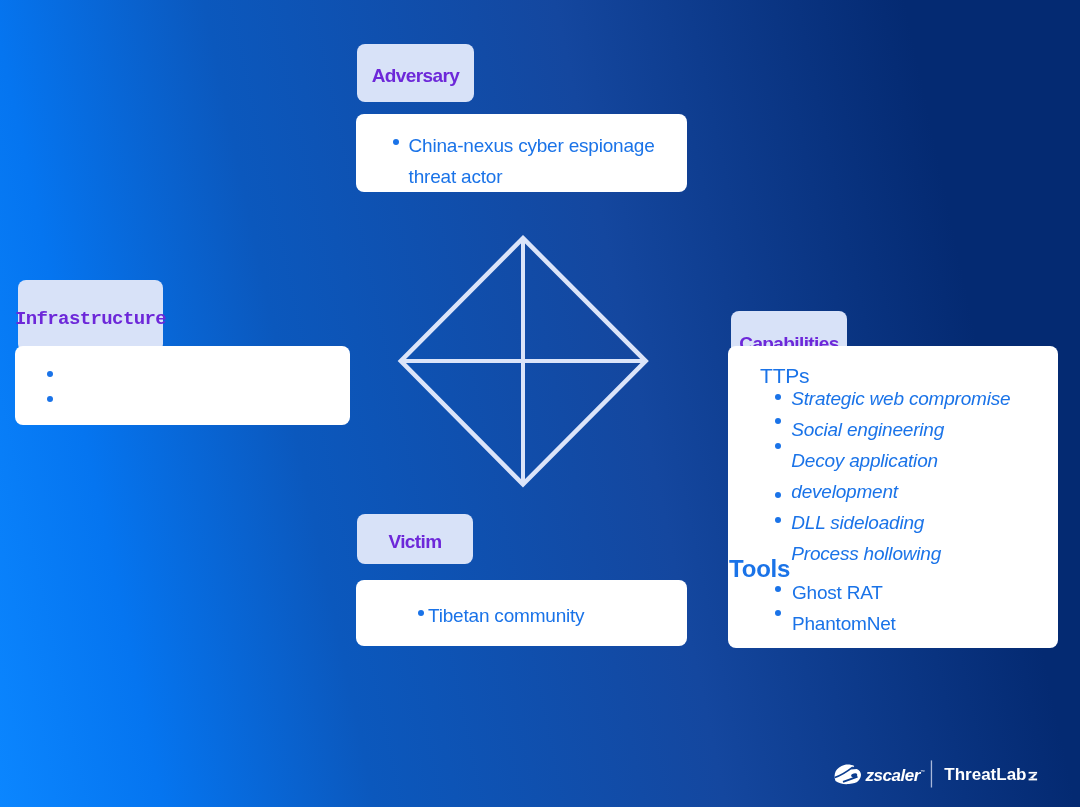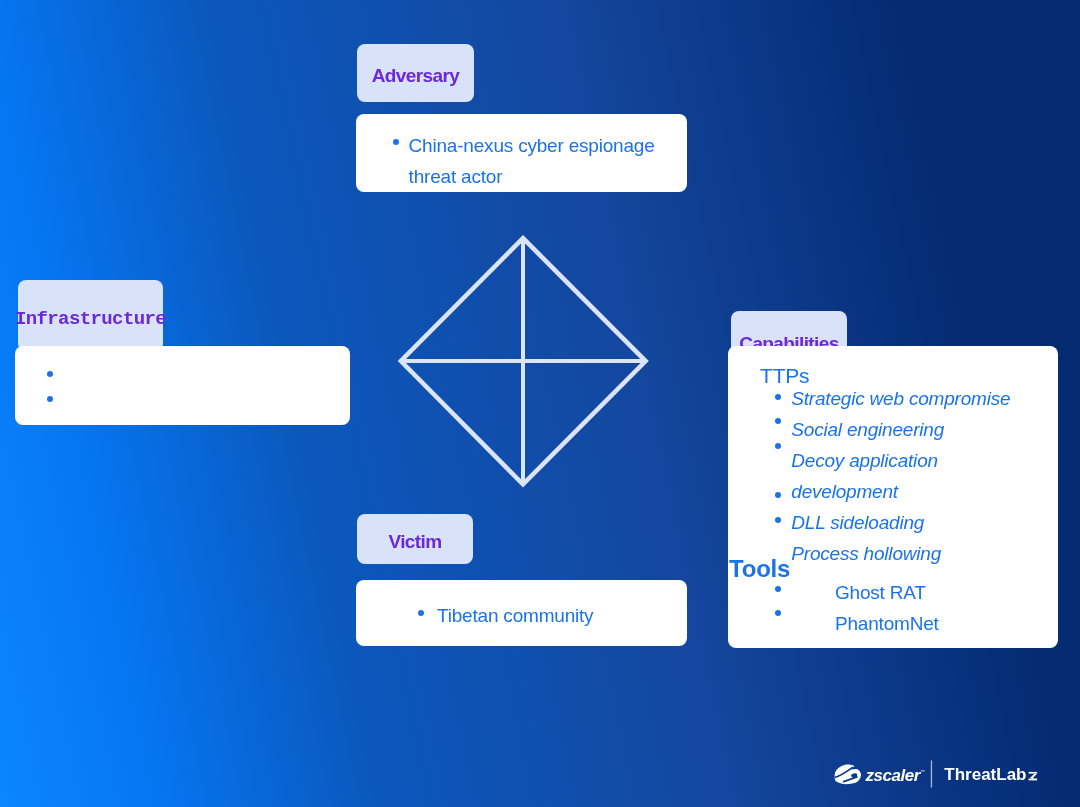--- a/index.html
+++ b/index.html
@@ -69,25 +69,25 @@
   <div class="txt" style="left:760px;top:359.9px;font-weight:normal;font-size:21px;">TTPs</div>
   <span class="dot" style="left:775.2px;top:393.5px;"></span>
   <span class="dot" style="left:775.2px;top:418.2px;"></span>
   <span class="dot" style="left:775.2px;top:442.9px;"></span>
   <span class="dot" style="left:775.2px;top:491.9px;"></span>
   <span class="dot" style="left:775.2px;top:517.2px;"></span>
   <div class="txt" style="left:791.3px;top:383px;font-style:italic;">Strategic web compromise<br>Social engineering<br>Decoy application<br>development<br>DLL sideloading<br>Process hollowing</div>
   <div class="txt" style="left:729px;top:552.8px;font-weight:bold;font-size:24px;">Tools</div>
   <span class="dot" style="left:775.2px;top:585.7px;"></span>
   <span class="dot" style="left:775.2px;top:609.9px;"></span>
-  <div class="txt" style="left:835px;top:576.9px;">Ghost RAT<br>PhantomNet</div>
+  <div class="txt" style="left:792px;top:576.9px;">Ghost RAT<br>PhantomNet</div>
 
   <div class="card" style="left:356px;top:580px;width:331px;height:66px;"></div>
   <span class="dot" style="left:417.6px;top:610px;"></span>
-  <div class="txt" style="left:437px;top:599.6px;text-align:center;">Tibetan community</div>
+  <div class="txt" style="left:428px;top:599.6px;text-align:center;">Tibetan community</div>
 
   <svg style="position:absolute;left:830px;top:755px;" width="250" height="45" viewBox="0 0 250 45">
     <g fill="#ffffff">
       <path d="M 5.5,26
                C 8.5,28.5 14,29.5 19,29
                C 23.5,28.6 26.5,27.8 28.2,26
                C 30,24.2 31,21.8 31,19.8
                C 31,17.3 29.3,15 26.8,14
                L 21,14.6
                L 24.3,11.1

